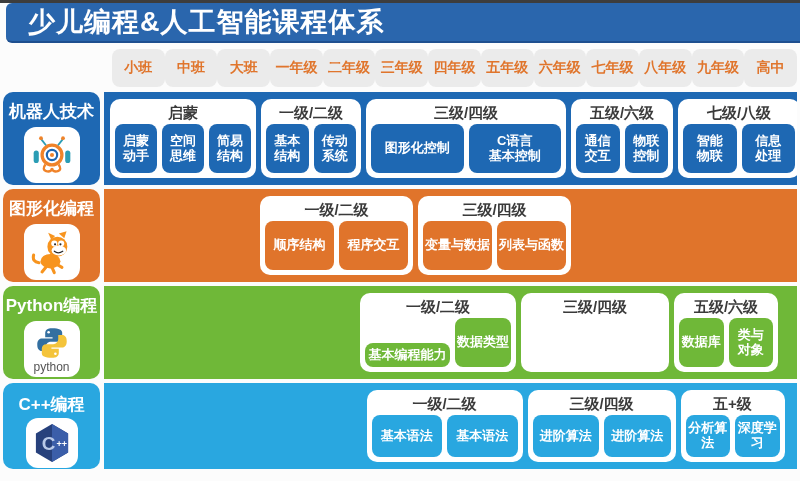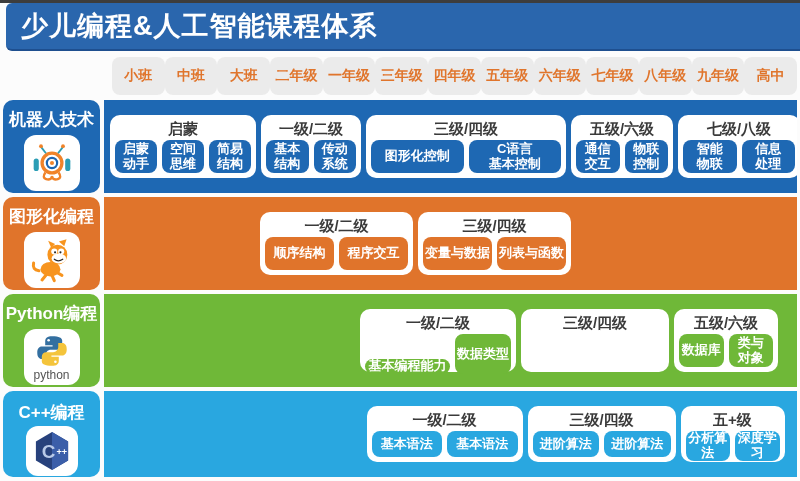--- a/index.html
+++ b/index.html
@@ -1,31 +1,31 @@
 <!DOCTYPE html>
 <html><head>
 <meta charset="utf-8">
 <style>
   html,body{margin:0;padding:0;background:#ffffff;font-family:"Liberation Sans","DejaVu Sans",sans-serif;}
   .canvas{width:800px;height:481px;background:#fcfcfc;overflow:hidden;position:relative;}
   .topline{height:3px;background:#3d3d3d;}
-  .titlebar{margin-left:6px;height:48px;background:#2a66ad;border-radius:6px 0 0 6px;color:#fff;
-    font-size:27px;font-weight:bold;display:flex;align-items:center;padding-left:15px;letter-spacing:1px;
+  .titlebar{margin-left:6px;height:40px;background:#2a66ad;border-radius:6px 0 0 6px;color:#fff;
+    font-size:27px;font-weight:bold;display:flex;align-items:center;padding-left:22px;letter-spacing:1px;
     border-bottom:2px solid #1e4f8f;box-sizing:border-box;}
   .grades{display:flex;margin:6px 3px 5px 112px;height:38px;}
   .chip{flex:1;background:#ebebeb;border-radius:8px;color:#e0752c;font-weight:bold;font-size:14px;
     display:flex;align-items:center;justify-content:center;white-space:nowrap;}
   .track{display:flex;gap:4px;margin:0 3px 4px 3px;height:93px;}
   .track.last{height:86px;margin-bottom:0;}
   .track-label{width:97px;flex-shrink:0;border-radius:10px;display:flex;flex-direction:column;align-items:center;color:#fff;}
   .track-title{font-size:17px;font-weight:bold;margin-top:8px;white-space:nowrap;}
   .iconbox{width:56px;height:56px;background:#fff;border-radius:12px;margin-top:4px;display:flex;
     flex-direction:column;align-items:center;justify-content:center;overflow:hidden;}
   .track.last .iconbox{width:52px;height:50px;margin-top:2px;}
-  .track-content{flex:1;border-radius:0;display:flex;gap:5px;padding:15px 6px;box-sizing:border-box;overflow:hidden;}
+  .track-content{flex:1;border-radius:0;display:flex;gap:5px;padding:7px 6px;box-sizing:border-box;overflow:hidden;}
   .group{background:#fff;border-radius:10px;padding:3px 5px 5px;box-sizing:border-box;
     display:flex;flex-direction:column;flex-shrink:0;}
   .group-title{text-align:center;font-size:15px;font-weight:bold;color:#3a3a3a;height:22px;line-height:22px;white-space:nowrap;}
   .items{flex:1;display:flex;gap:5px;}
   .item{flex:1;border-radius:8px;color:#fff;font-weight:bold;font-size:13px;line-height:1.15;
     display:flex;align-items:center;justify-content:center;text-align:center;white-space:pre-line;padding:0 2px;}
   .pyword{font-size:12px;color:#555;line-height:1;margin-top:1px;}
   
   .t-robot  .track-label,.t-robot  .track-content{background:#1e68b3;} .t-robot  .item{background:#1e68b3;}
   .t-scratch.track .track-label,.t-scratch .track-content{background:#e0742b;} .t-scratch .item{background:#e0742b;}
@@ -51,22 +51,22 @@
   <div class="topline"></div>
 
   <div class="titlebar">
     <span>少儿编程&amp;人工智能课程体系</span>
   </div>
 
   <div class="grades">
     <div class="chip">小班</div>
     <div class="chip">中班</div>
     <div class="chip">大班</div>
+    <div class="chip">一年级</div>
     <div class="chip">二年级</div>
-    <div class="chip">一年级</div>
     <div class="chip">三年级</div>
     <div class="chip">四年级</div>
     <div class="chip">五年级</div>
     <div class="chip">六年级</div>
     <div class="chip">七年级</div>
     <div class="chip">八年级</div>
     <div class="chip">九年级</div>
     <div class="chip">高中</div>
   </div>
 

